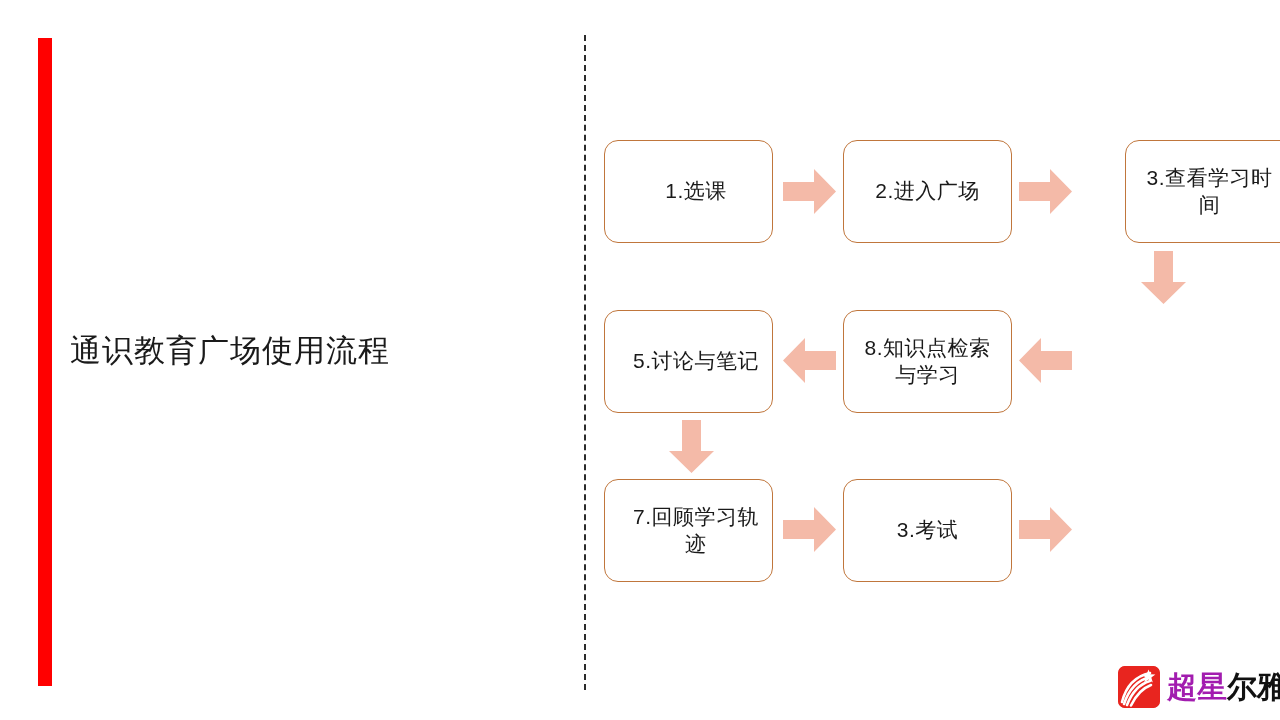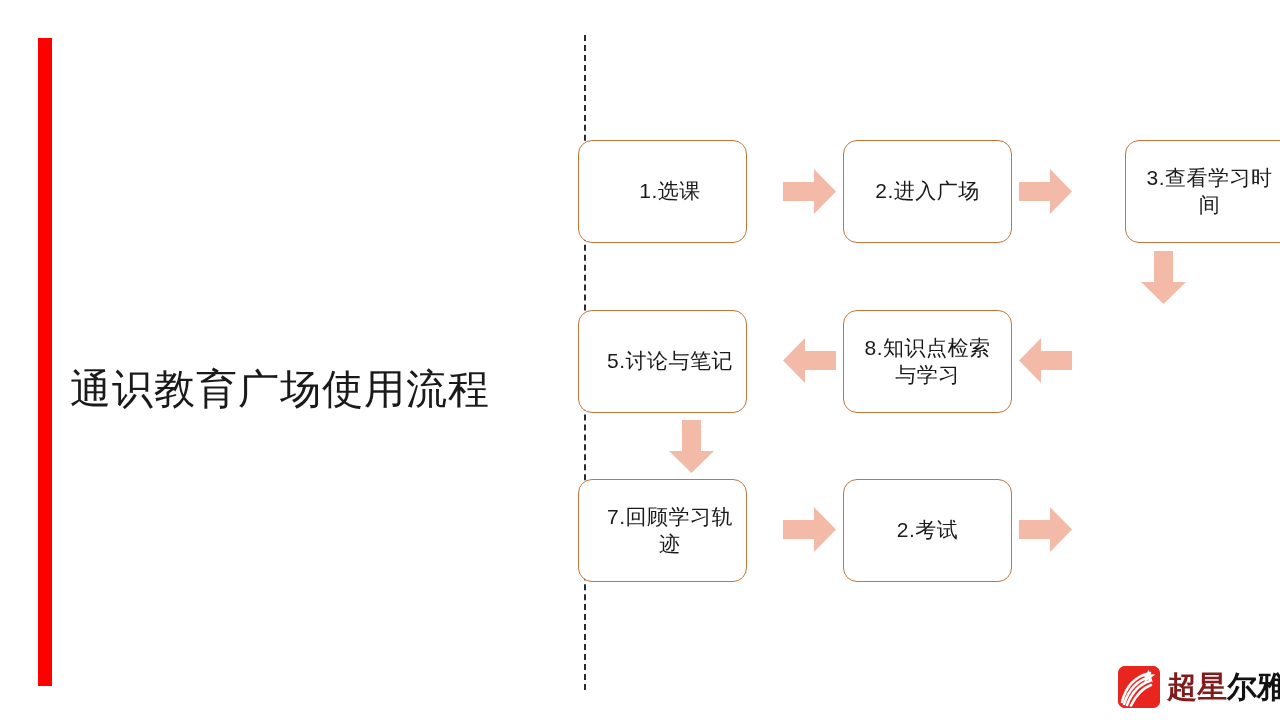--- a/index.html
+++ b/index.html
@@ -27,27 +27,26 @@
     height: 648px;
     background: #FF0000;
   }
 
   
   .slide-title {
     position: absolute;
     left: 70px;
     top: 330px;
     width: 480px;
-    font-size: 41px;
+    font-size: 31px;
     line-height: 1.35;
     color: #1a1a1a;
     letter-spacing: 1px;
     font-weight: 400;
     white-space: nowrap;
-    margin-top: 32px;
   }
 
   
   .divider {
     position: absolute;
     left: 584px;
     top: 35px;
     width: 0;
     height: 655px;
     border-left: 2px dashed #2b2b2b;
@@ -66,21 +65,21 @@
     text-align: center;
     color: #1a1a1a;
     font-size: 21px;
     line-height: 1.28;
     padding: 4px 10px;
     letter-spacing: 0.5px;
   }
   .flow-box span { display: block; }
 
   
-  .col-1 { left: 578px; padding-left: 25px; }
+  .col-1 { left: 604px; padding-left: 25px; }
   .col-2 { left: 843px; justify-content: center; }
   .col-3 { left: 1125px; }
   
   .row-1 { top: 140px; }
   .row-2 { top: 310px; }
   .row-3 { top: 479px; }
   .box-size { width: 169px; height: 103px; }
 
   
   .arrow {
@@ -107,21 +106,21 @@
     flex: none;
   }
   .logo-mark svg { display: block; }
   .logo-text {
     font-size: 30px;
     font-weight: bold;
     letter-spacing: 0px;
     line-height: 1;
     white-space: nowrap;
   }
-  .logo-text .red { color: #7f1d1d; text-align: center; }
+  .logo-text .red { color: #a21caf; text-align: center; }
   .logo-text .black { color: #111111; }
 </style>
 </head>
 <body>
 
 <div id="slide">
 
   <div class="accent-bar"></div>
 
   <div class="slide-title">通识教育广场使用流程</div>
@@ -189,21 +188,21 @@
     <span>7.回顾学习轨迹</span>
   </div>
 
   <div class="arrow" style="left:781px; top:501px;">
     <svg width="57" height="57" viewBox="0 0 57 57" aria-hidden="true">
       <path d="M2 19 L33 19 L33 6 L55 28.5 L33 51 L33 38 L2 38 Z" fill="#F4BAA8"></path>
     </svg>
   </div>
 
   <div class="flow-box box-size col-2 row-3">
-    <span>2.考试</span>
+    <span>3.考试</span>
   </div>
 
   <div class="arrow" style="left:1017px; top:501px;">
     <svg width="57" height="57" viewBox="0 0 57 57" aria-hidden="true">
       <path d="M2 19 L33 19 L33 6 L55 28.5 L33 51 L33 38 L2 38 Z" fill="#F4BAA8"></path>
     </svg>
   </div>
 
 
   <div class="logo">

